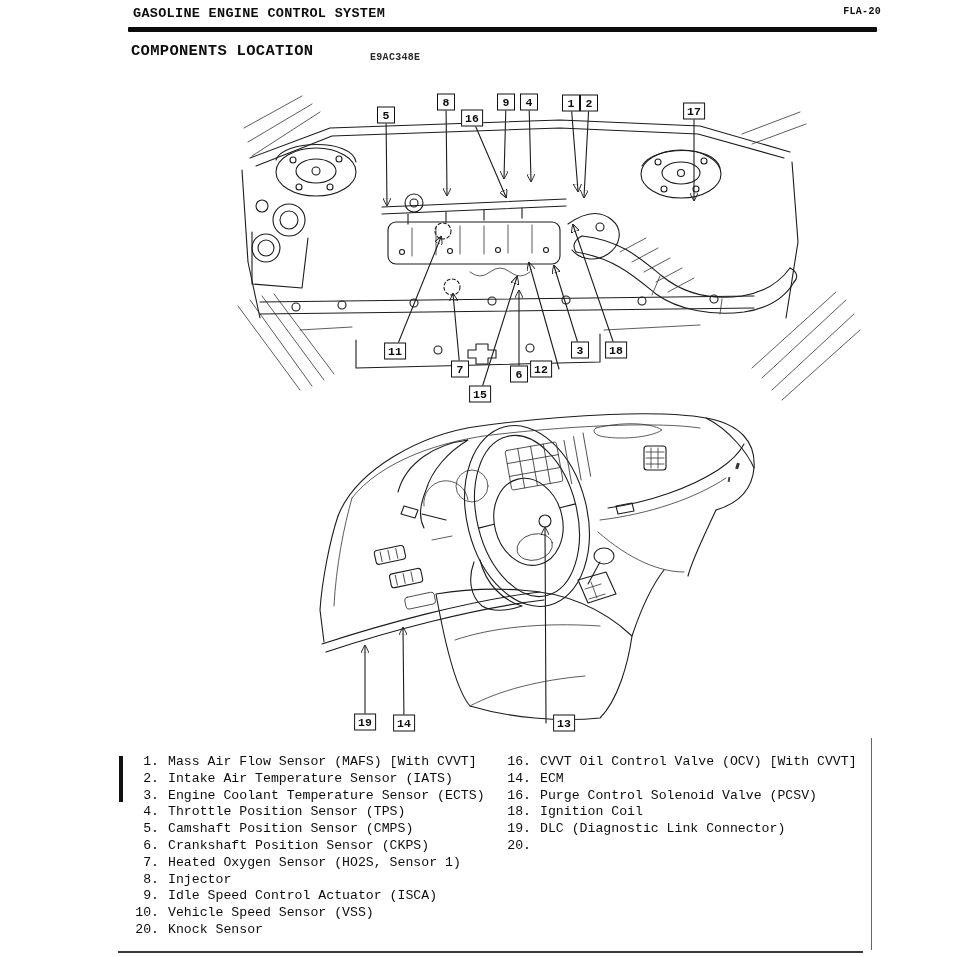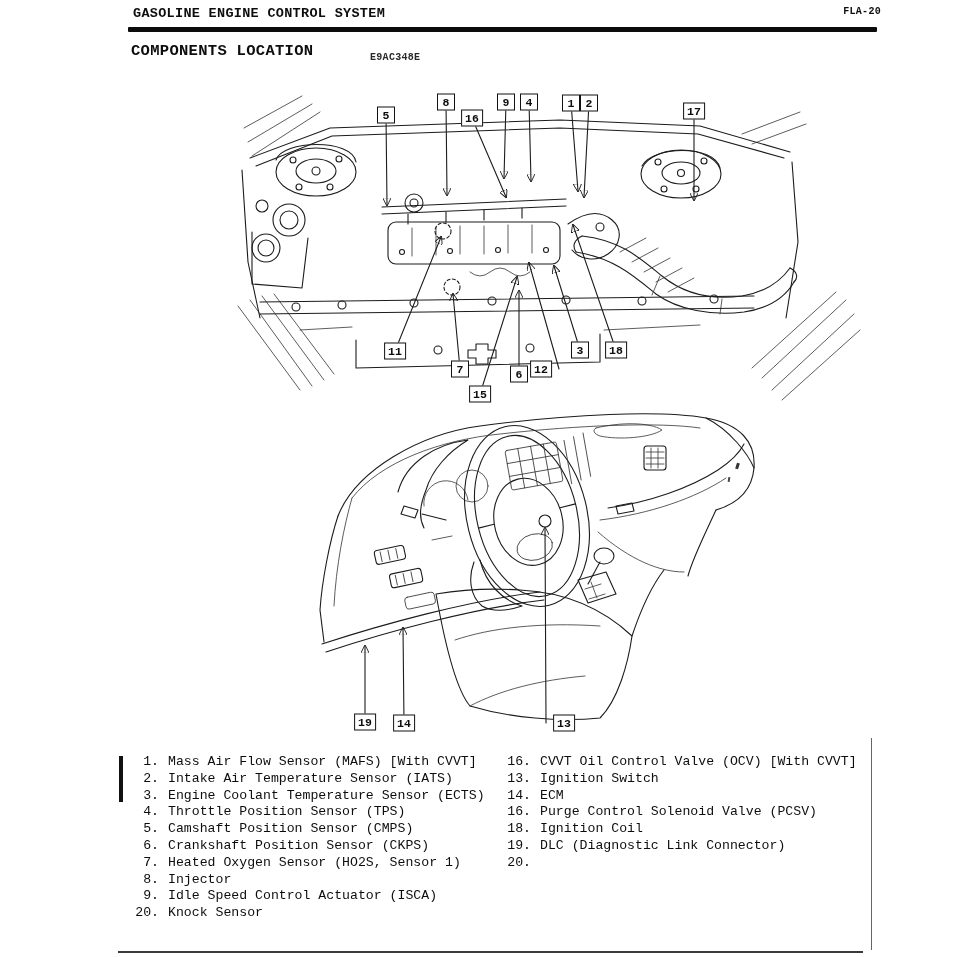--- a/index.html
+++ b/index.html
@@ -335,32 +335,32 @@
       </div>
       <div class="legend-row">
         <span class="legend-num">8.</span>
         <span class="legend-label">Injector</span>
       </div>
       <div class="legend-row">
         <span class="legend-num">9.</span>
         <span class="legend-label">Idle Speed Control Actuator (ISCA)</span>
       </div>
       <div class="legend-row">
+        <span class="legend-num">10.</span>
+        <span class="legend-label">Vehicle Speed Sensor (VSS)</span>
+      </div>
+      <div class="legend-row">
         <span class="legend-num">20.</span>
         <span class="legend-label">Knock Sensor</span>
       </div>
     </div>
   <div class="legend-col right" id="legend-right">
       <div class="legend-row">
         <span class="legend-num">16.</span>
         <span class="legend-label">CVVT Oil Control Valve (OCV) [With CVVT]</span>
-      </div>
-      <div class="legend-row">
-        <span class="legend-num">13.</span>
-        <span class="legend-label">Ignition Switch</span>
       </div>
       <div class="legend-row">
         <span class="legend-num">14.</span>
         <span class="legend-label">ECM</span>
       </div>
       <div class="legend-row">
         <span class="legend-num">16.</span>
         <span class="legend-label">Purge Control Solenoid Valve (PCSV)</span>
       </div>
       <div class="legend-row">

